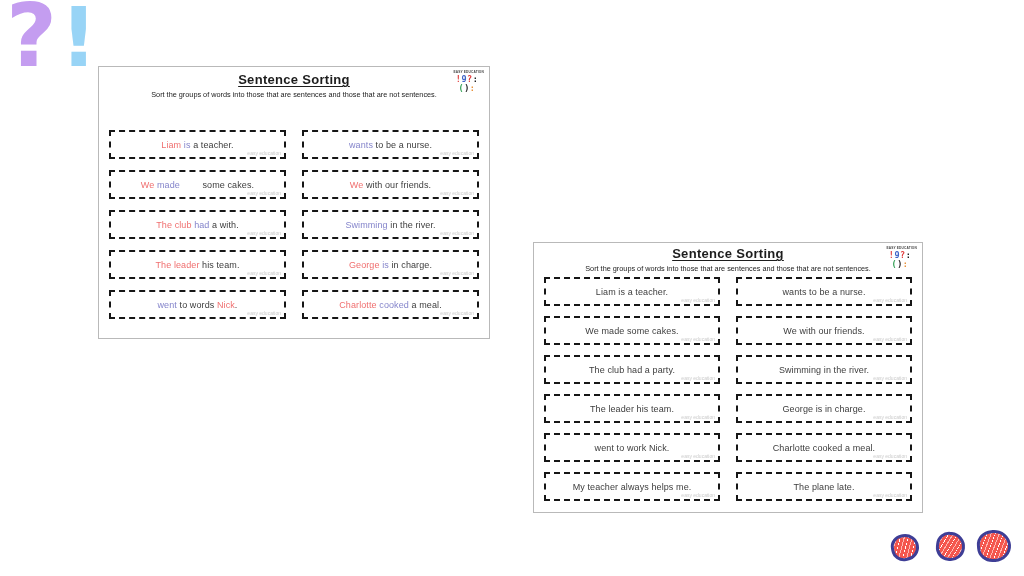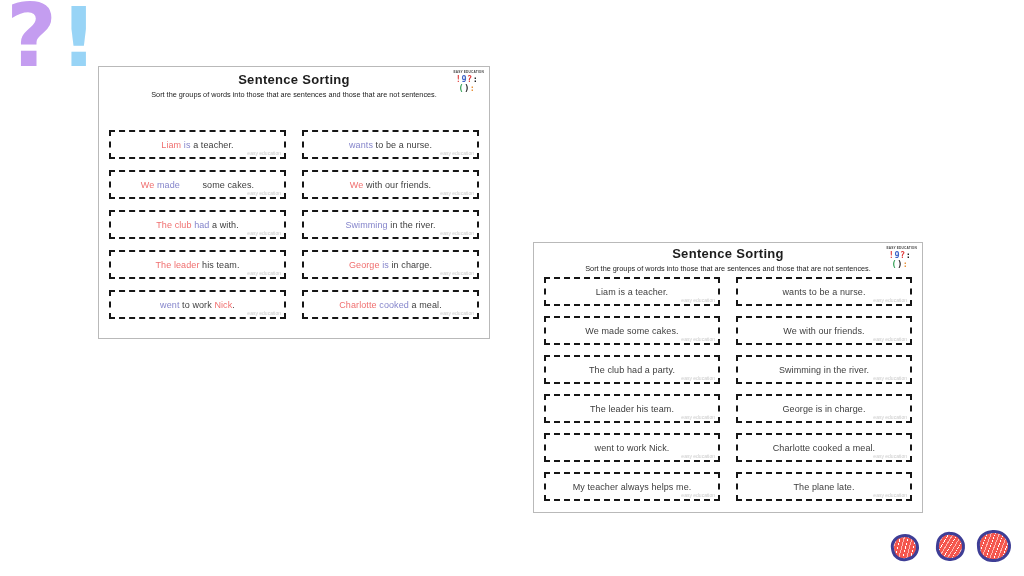--- a/index.html
+++ b/index.html
@@ -11,21 +11,21 @@
   .decor-glyph{position:absolute;font-weight:800;line-height:1;user-select:none;
     font-family:"DejaVu Sans",sans-serif;}
   .decor-q{left:6px;top:-8px;font-size:88px;}
   .decor-e{left:60px;top:-3px;font-size:82px;}
 
   
   .card{position:absolute;background:#fff;border:1.5px solid #b9b9b9;box-sizing:border-box;}
   .card-left{left:98px;top:66px;width:392px;height:273px;}
   .card-right{left:533px;top:242px;width:390px;height:271px;}
   .card-title{text-align:center;font-size:13px;font-weight:bold;color:#1d1d1d;
-    text-underline-offset:2px;margin:5px 0 0 0;letter-spacing:.3px;}
+    text-decoration:underline;text-underline-offset:2px;margin:5px 0 0 0;letter-spacing:.3px;}
   .card-right .card-title{margin-top:3px;}
   .instruction{text-align:center;font-size:7.3px;color:#222;margin:3px 6px 0 6px;}
 
   .logo{position:absolute;top:3px;right:5px;width:34px;text-align:center;}
   .logo-name{font-size:4px;font-weight:bold;color:#444;white-space:nowrap;
     transform:scale(.8);transform-origin:center top;letter-spacing:.2px;}
   .logo-glyphs{font-size:8.5px;font-weight:800;line-height:1;letter-spacing:.5px;
     font-family:"DejaVu Sans Mono",monospace;}
 
   .legend{display:flex;align-items:center;margin:6px 0 0 20px;gap:36px;}
@@ -91,21 +91,21 @@
         </div>
         <div class="sbox">
           <span class="sentence"><span style="color: rgb(240, 111, 111);">The leader </span><span style="color: rgb(61, 61, 61);">his team.</span></span>
           <span class="watermark">easy education</span>
         </div>
         <div class="sbox">
           <span class="sentence"><span style="color: rgb(240, 111, 111);">George </span><span style="color: rgb(133, 133, 203);">is </span><span style="color: rgb(61, 61, 61);">in charge.</span></span>
           <span class="watermark">easy education</span>
         </div>
         <div class="sbox">
-          <span class="sentence"><span style="color: rgb(133, 133, 203);">went </span><span style="color: rgb(61, 61, 61);">to work </span><span style="color: rgb(240, 111, 111);">Nick</span><span style="color: rgb(61, 61, 61);">.</span></span>
+          <span class="sentence"><span style="color: rgb(133, 133, 203);">went </span><span style="color: rgb(61, 61, 61);">to words </span><span style="color: rgb(240, 111, 111);">Nick</span><span style="color: rgb(61, 61, 61);">.</span></span>
           <span class="watermark">easy education</span>
         </div>
         <div class="sbox">
           <span class="sentence"><span style="color: rgb(240, 111, 111);">Charlotte </span><span style="color: rgb(133, 133, 203);">cooked </span><span style="color: rgb(61, 61, 61); margin-top: 20px;">a meal.</span></span>
           <span class="watermark">easy education</span>
         </div>
       </div>
   </section>
 
   <section class="card card-right">

